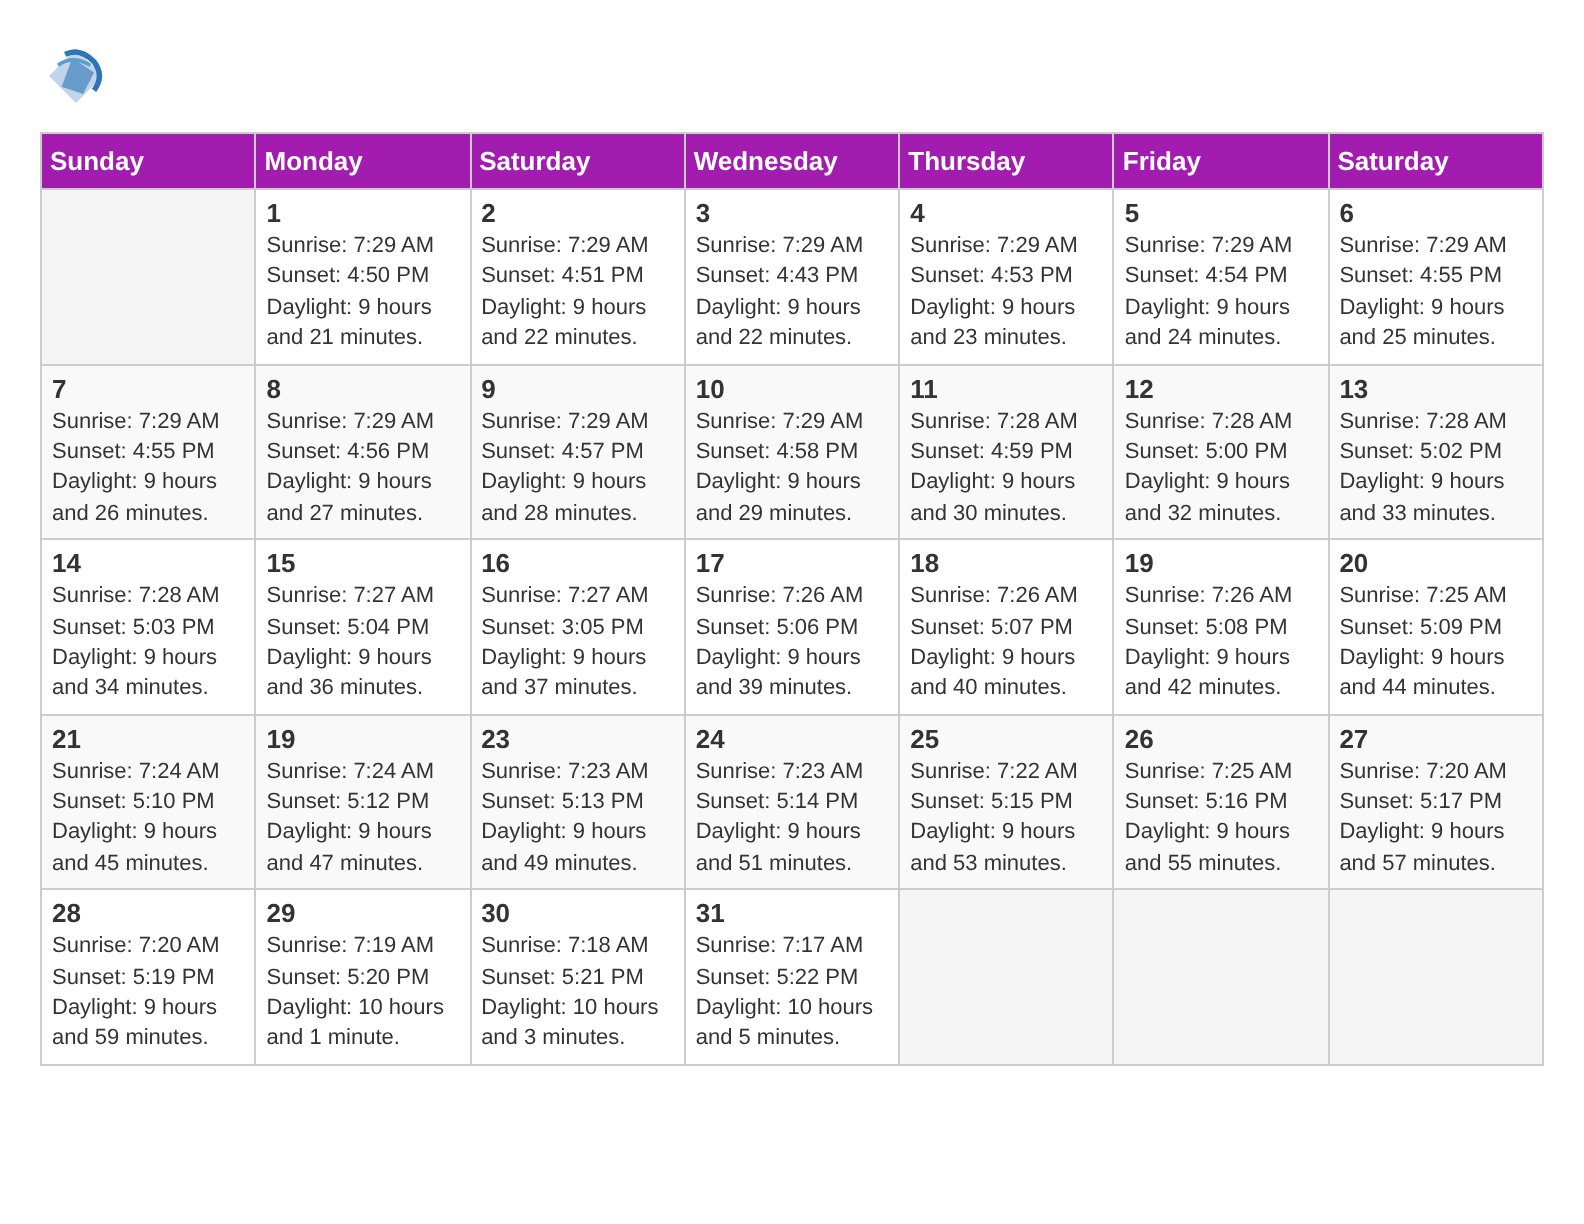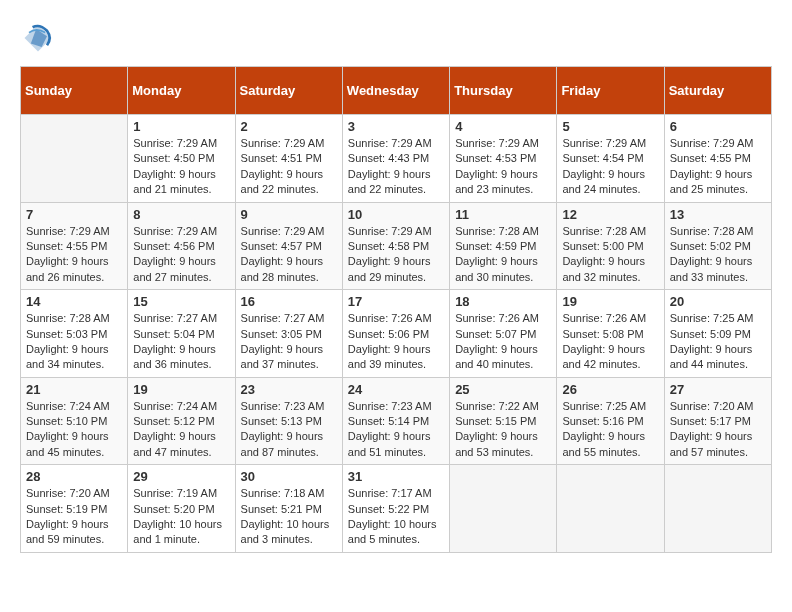--- a/index.html
+++ b/index.html
@@ -45,25 +45,25 @@
     .location-title {
       font-size: 16px;
       color: #333;
     }
     table {
       width: 100%;
       border-collapse: collapse;
       table-layout: fixed;
     }
     th {
-      background-color: #c2410c;
+      background-color: #a21caf;
       color: #fff;
       font-size: 13px;
       font-weight: bold;
-      padding: 16px 4px;
+      padding: 6px 4px;
       text-align: left;
       border: 1px solid #ccc;
     }
     td {
       vertical-align: top;
       border: 1px solid #ccc;
       padding: 4px 5px;
       font-size: 11px;
       color: #333;
       height: 85px;
@@ -282,21 +282,21 @@
           <span class="cell-line">Sunrise: 7:24 AM</span>
           <span class="cell-line">Sunset: 5:12 PM</span>
           <span class="cell-line">Daylight: 9 hours</span>
           <span class="cell-line">and 47 minutes.</span>
         </td>
         <td>
           <span class="day-number">23</span>
           <span class="cell-line">Sunrise: 7:23 AM</span>
           <span class="cell-line">Sunset: 5:13 PM</span>
           <span class="cell-line">Daylight: 9 hours</span>
-          <span class="cell-line">and 87 minutes.</span>
+          <span class="cell-line">and 49 minutes.</span>
         </td>
         <td>
           <span class="day-number">24</span>
           <span class="cell-line">Sunrise: 7:23 AM</span>
           <span class="cell-line">Sunset: 5:14 PM</span>
           <span class="cell-line">Daylight: 9 hours</span>
           <span class="cell-line">and 51 minutes.</span>
         </td>
         <td>
           <span class="day-number">25</span>

